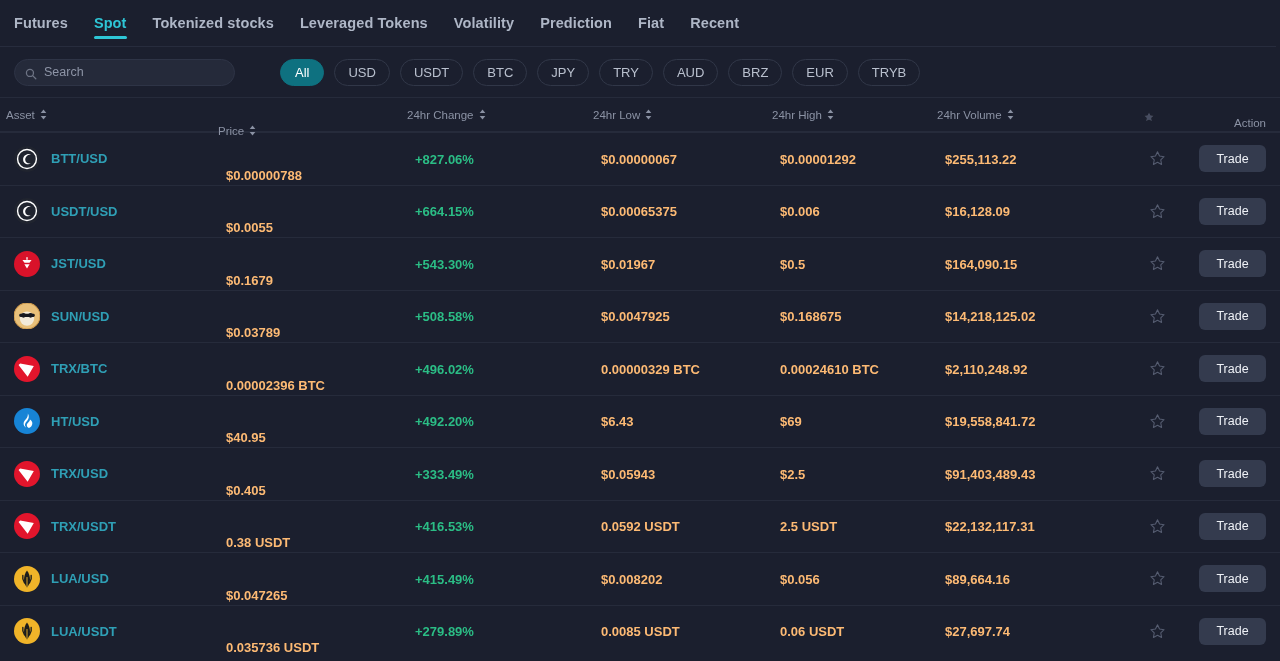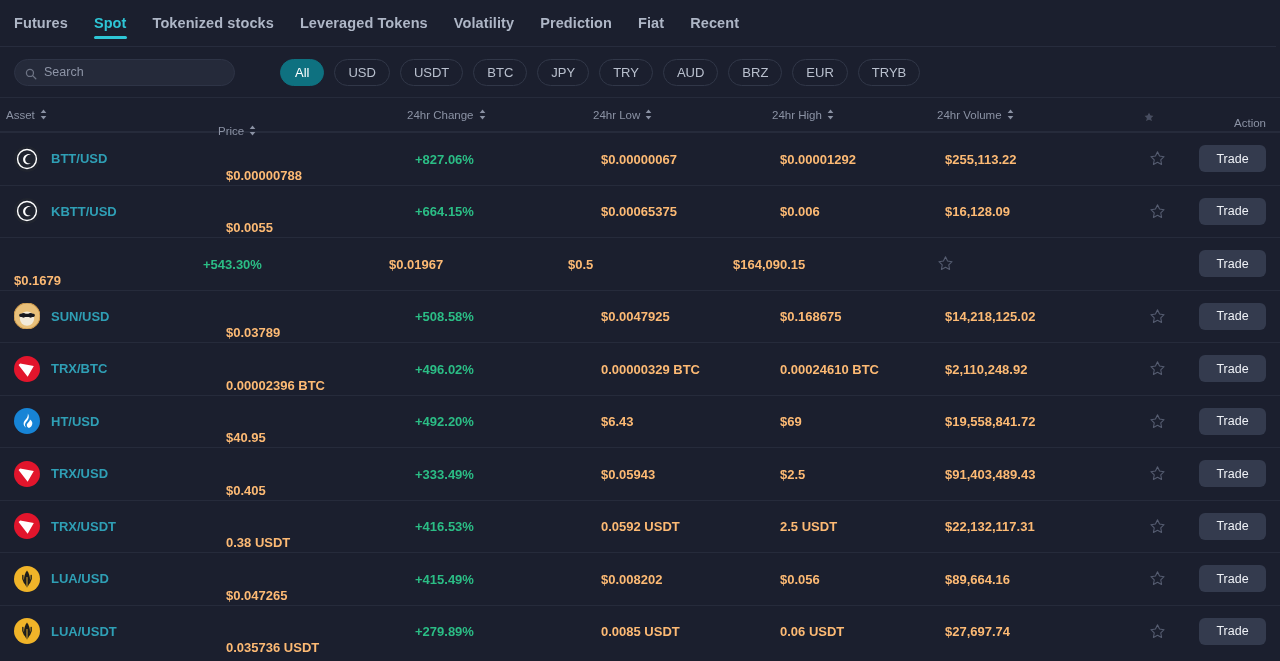--- a/index.html
+++ b/index.html
@@ -332,37 +332,46 @@
             <button class="trade-btn">Trade</button>
           </div>
         </div>
         <div class="row">
           <div class="c-asset">
             <span class="coin-logo"><svg width="26" height="26" viewBox="0 0 40 40">
                 <circle cx="20" cy="20" r="20" fill="#20242f"></circle>
                 <circle cx="20" cy="20" r="14.5" fill="none" stroke="#ffffff" stroke-width="2.2"></circle>
                 <path d="M26 12.5c-6.5-1.5-12 2.2-12 8.2 0 4.4 3.3 7.3 7.6 7.3 1.6 0 3-.4 4.2-1.1-5 .6-8.6-1.8-8.6-6 0-4.6 4.2-7.8 8.8-8.4z" fill="#ffffff"></path>
               </svg></span>
-            <span class="asset-name">KBTT/USD</span>
+            <span class="asset-name">USDT/USD</span>
           </div>
           <div class="c-price"><span class="num">$0.0055</span></div>
           <div class="c-chg"><span class="chg">+664.15%</span></div>
           <div class="c-low"><span class="num">$0.00065375</span></div>
           <div class="c-high"><span class="num">$0.006</span></div>
           <div class="c-vol"><span class="num">$16,128.09</span></div>
           <div class="c-star">
             <span class="star-ico"><svg viewBox="0 0 24 24" width="17" height="17">
                 <path d="M12 2.6l2.85 5.95 6.45.88-4.7 4.5 1.15 6.47L12 17.35 6.25 20.4l1.15-6.47-4.7-4.5 6.45-.88z" fill="none" stroke="#555c70" stroke-width="1.5" stroke-linejoin="round"></path>
               </svg></span>
           </div>
           <div class="c-act">
             <button class="trade-btn">Trade</button>
           </div>
         </div>
         <div class="row">
+          <div class="c-asset">
+            <span class="coin-logo"><svg width="26" height="26" viewBox="0 0 40 40">
+                <circle cx="20" cy="20" r="20" fill="#d9122a"></circle>
+                <path d="M13 14h14l-3.2 4.2h-7.6z" fill="#ffffff"></path>
+                <path d="M16 20.4h8l-4 6.4z" fill="#ffffff"></path>
+                <rect x="19" y="9.5" width="2" height="4" fill="#ffffff"></rect>
+              </svg></span>
+            <span class="asset-name">JST/USD</span>
+          </div>
           <div class="c-price"><span class="num">$0.1679</span></div>
           <div class="c-chg"><span class="chg">+543.30%</span></div>
           <div class="c-low"><span class="num">$0.01967</span></div>
           <div class="c-high"><span class="num">$0.5</span></div>
           <div class="c-vol"><span class="num">$164,090.15</span></div>
           <div class="c-star">
             <span class="star-ico"><svg viewBox="0 0 24 24" width="17" height="17">
                 <path d="M12 2.6l2.85 5.95 6.45.88-4.7 4.5 1.15 6.47L12 17.35 6.25 20.4l1.15-6.47-4.7-4.5 6.45-.88z" fill="none" stroke="#555c70" stroke-width="1.5" stroke-linejoin="round"></path>
               </svg></span>
           </div>

